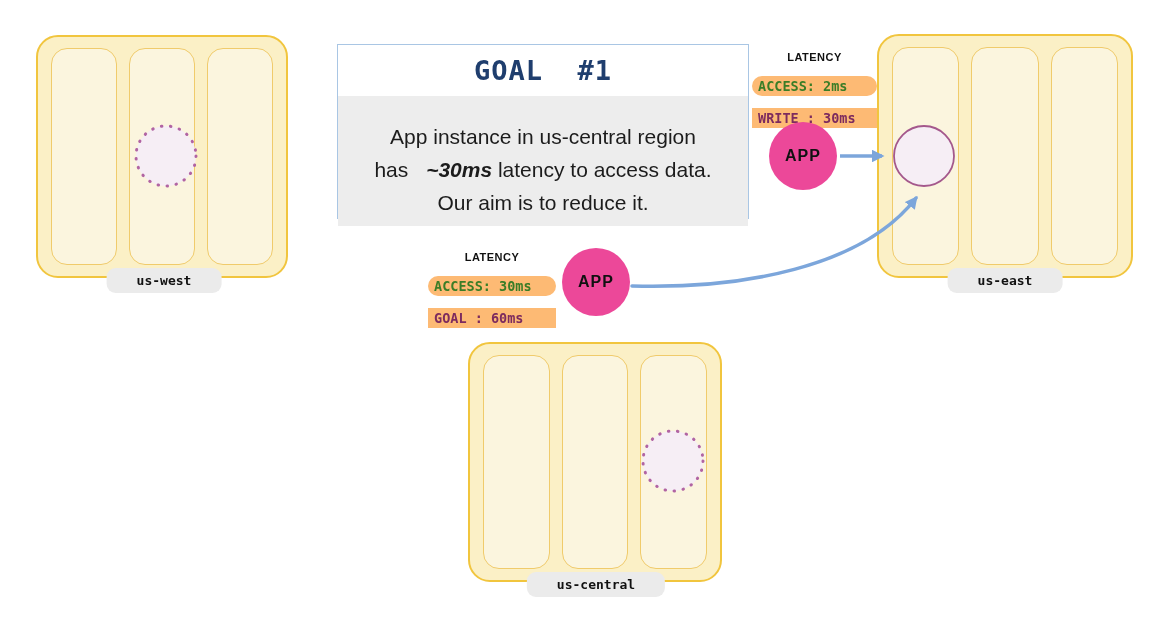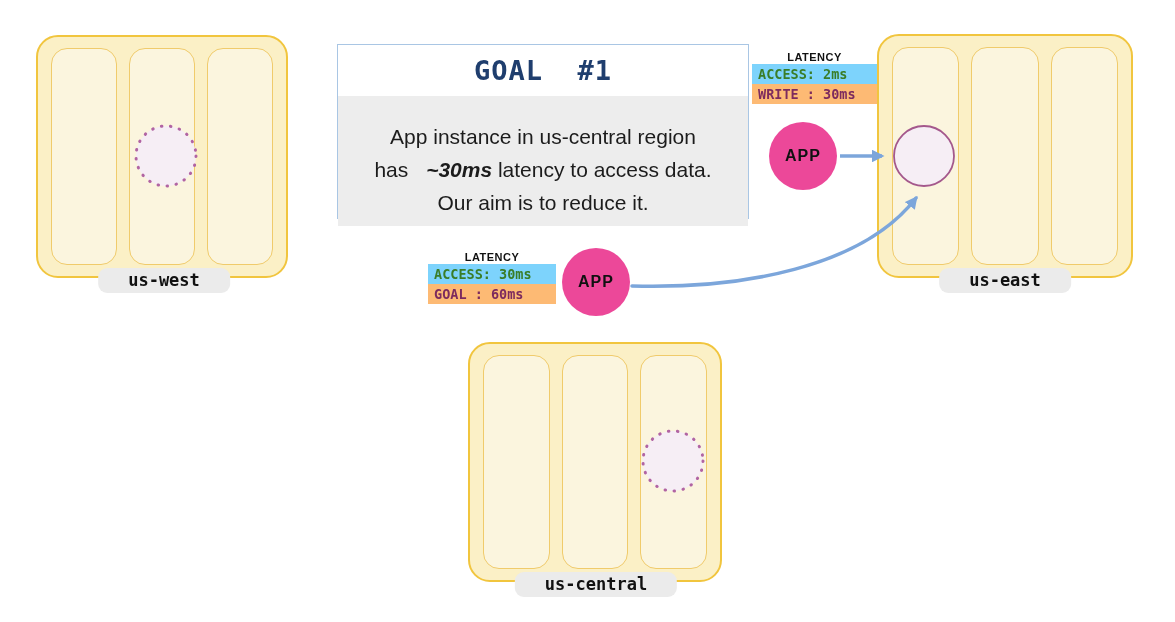--- a/index.html
+++ b/index.html
@@ -13,21 +13,21 @@
     background:#FBF0C6;border:2.5px solid #F1C53E;border-radius:22px;
     display:flex;gap:12px;padding:11px 13px;
   }
   .region .col{
     flex:1;box-sizing:border-box;
     background:#FBF5DE;border:1.5px solid #F0CB6B;border-radius:16px;
   }
   .region-label{
     position:absolute;transform:translateX(-50%);
     background:#EBEBEB;border-radius:9px;padding:0 30px;height:25px;line-height:25px;
-    font-family:"DejaVu Sans Mono",monospace;font-weight:bold;font-size:17px;color:#111;
+    font-family:"DejaVu Sans Mono",monospace;font-weight:bold;font-size:13px;color:#111;
     z-index:6;white-space:pre;
   }
   
   .goal-box{
     position:absolute;left:337px;top:44px;width:412px;height:175px;box-sizing:border-box;
     border:1.5px solid #A9C6E4;background:#ffffff;z-index:2;
   }
   .goal-header{
     height:51px;display:flex;align-items:center;justify-content:center;background:#ffffff;
   }
@@ -35,31 +35,31 @@
     color:#1F3E6E;font-family:"DejaVu Sans Mono",monospace;font-weight:bold;
     font-size:27px;letter-spacing:1px;white-space:pre;
   }
   .goal-body{
     height:130px;background:#EDEDED;color:#1c1c1c;
     font-size:21px;line-height:33px;text-align:center;padding-top:24px;box-sizing:border-box;
   }
   .goal-em{font-weight:bold;font-style:italic;margin-left:12px;}
   
   .latency{
-    position:absolute;z-index:3;display:flex;flex-direction:column;gap:0;
+    position:absolute;z-index:3;display:flex;flex-direction:column;gap:12px;
   }
   .latency-title{
     text-align:center;font-weight:bold;font-size:11px;letter-spacing:0.5px;color:#111;
     font-family:"Liberation Sans",sans-serif;margin-bottom:1px;
   }
   .latency-row{
     font-family:"DejaVu Sans Mono",monospace;font-weight:bold;font-size:13.5px;
     height:20px;line-height:20px;padding-left:6px;white-space:pre;
   }
-  .row-access{background:#7dd3fc;color:#3A7D27;}
+  .row-access{background:#fdba74;color:#3A7D27;border-radius:10px;}
   .row-write{background:#fdba74;color:#7D2B5E;}
   
   .app-circle{
     position:absolute;width:68px;height:68px;border-radius:50%;background:#ec4899;
     display:flex;align-items:center;justify-content:center;z-index:3;
     font-weight:bold;font-size:16px;letter-spacing:1px;color:#111;
   }
   
   .overlay{position:absolute;left:0;top:0;z-index:4;pointer-events:none;}
 </style>

